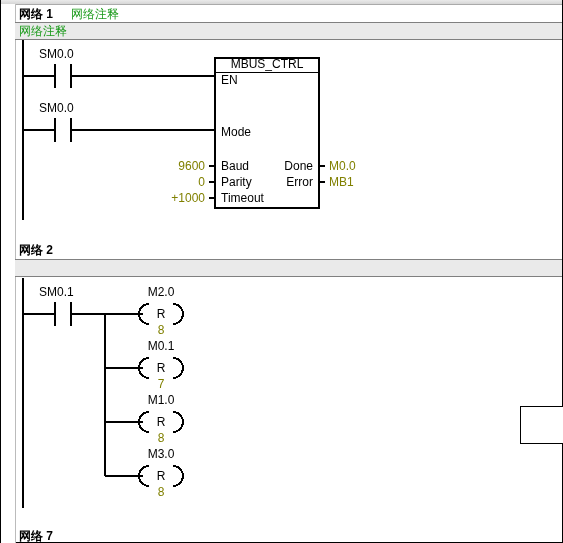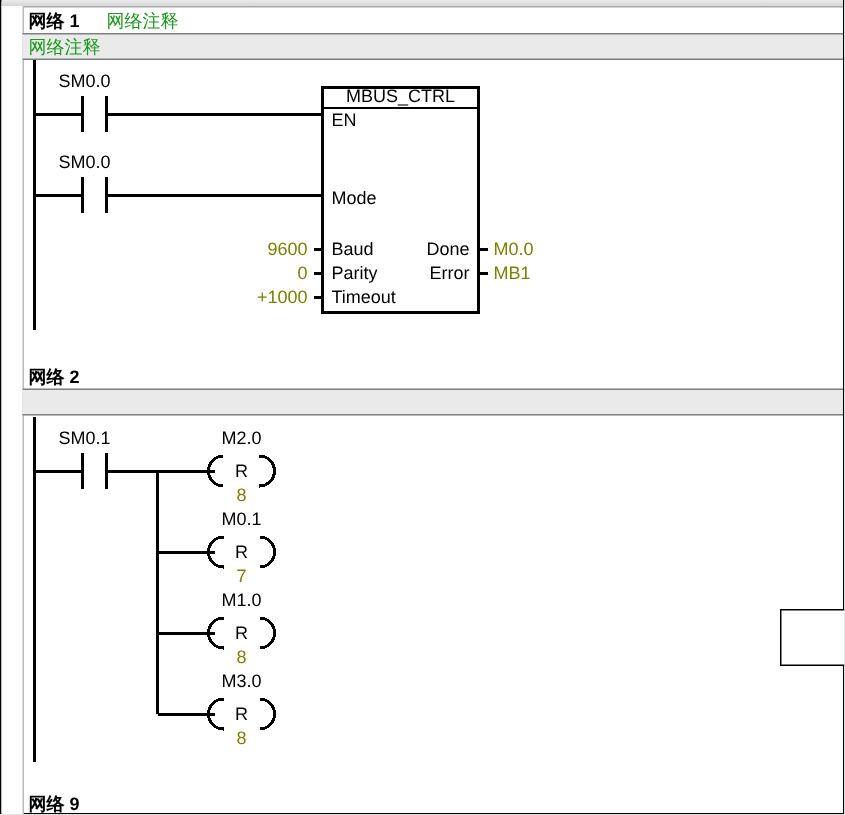--- a/index.html
+++ b/index.html
@@ -178,21 +178,21 @@
     <text class="param-label" x="298" y="130" text-anchor="end">Done</text>
     <text class="param-label" x="298" y="146" text-anchor="end">Error</text>
 
     <line x1="304" y1="126" x2="310" y2="126" stroke="#000" stroke-width="2"></line>
     <line x1="304" y1="142" x2="310" y2="142" stroke="#000" stroke-width="2"></line>
 
     <text class="param-val" x="314" y="130">M0.0</text>
     <text class="param-val" x="314" y="146">MB1</text>
   </svg>
 
-  <div class="net-header" style="top:243px;">
+  <div class="net-header" style="top:243px;align-items:flex-end;">
     <span class="title">网络 2</span>
   </div>
   <div class="net-bar" style="top:259px;"></div>
 
   <svg class="ladder" style="top:278px;" width="540" height="240">
 
     <line x1="8" y1="0" x2="8" y2="230" stroke="#000" stroke-width="2"></line>
 
     <line x1="8" y1="36" x2="40" y2="36" stroke="#000" stroke-width="2"></line>
     <line x1="40" y1="24" x2="40" y2="48" stroke="#000" stroke-width="2"></line>
@@ -235,15 +235,15 @@
       <path d="M158,188 A10,10 0 0,1 158,208" fill="none" stroke="#000" stroke-width="2"></path>
       <text class="addr" x="146" y="180" text-anchor="middle">M3.0</text>
       <text class="coil-letter" x="146" y="202" text-anchor="middle">R</text>
       <text class="param-val" x="146" y="218" text-anchor="middle">8</text>
     </g>
   </svg>
 
   <div class="stray-box" style="top:406px; left:520px; width:60px; height:36px;"></div>
 
   <div class="net-header" style="top:528px;">
-    <span class="title">网络 9</span>
+    <span class="title">网络 7</span>
   </div>
 </div>
 
 </body></html>

